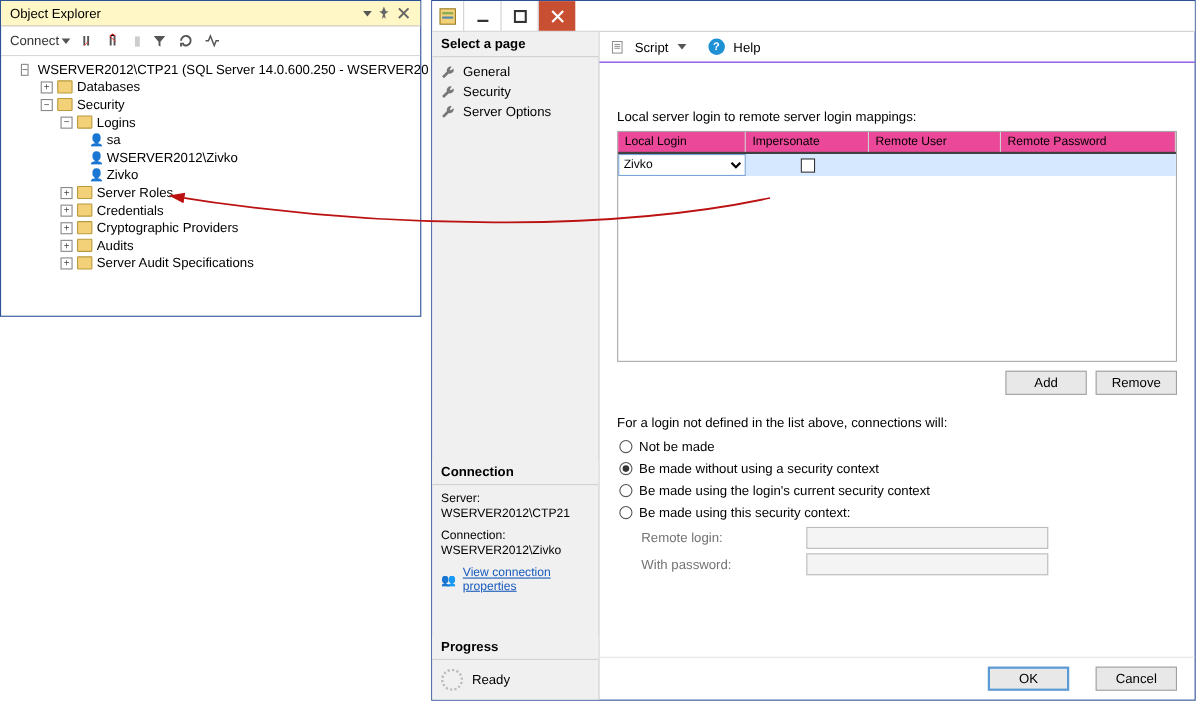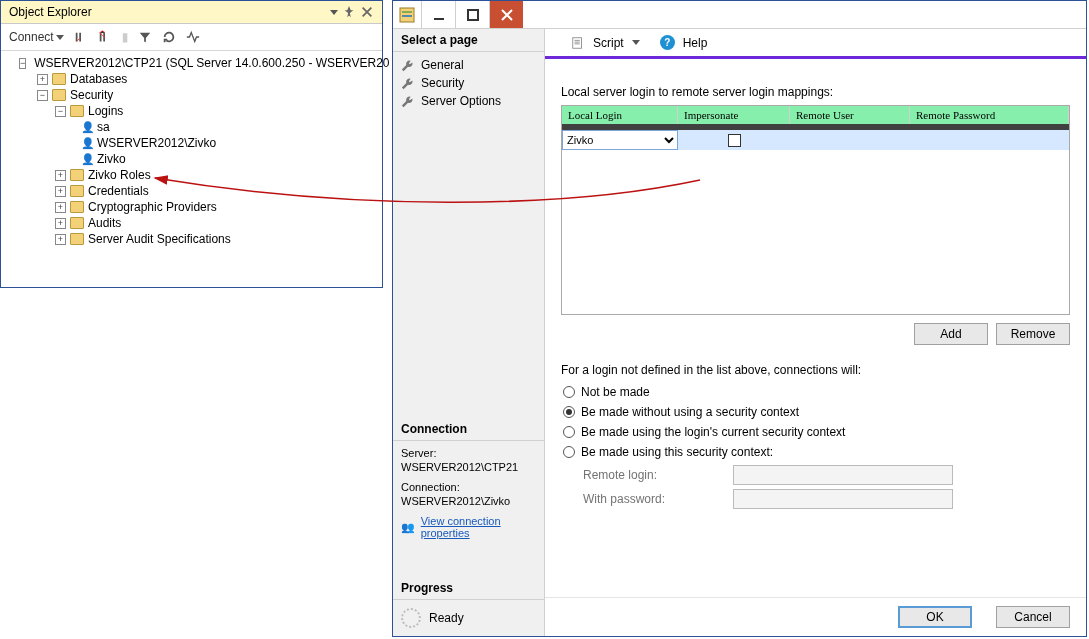--- a/index.html
+++ b/index.html
@@ -44,24 +44,24 @@
   .conn-section { margin-top: auto; }
   .conn-body { padding: 6px 8px; font-size: 11px; }
   .conn-body div { margin-bottom: 2px; }
   .conn-link { color: #185abc; text-decoration: underline; }
   .conn-link-row { display:flex; align-items:center; gap:6px; margin-top:8px; }
 
   .progress-body { padding: 8px; display: flex; align-items: center; gap: 8px; }
   .spinner { width: 20px; height: 20px; border: 2px dotted #bbb; border-radius: 50%; display: inline-block; }
 
   .right-pane { flex: 1; display: flex; flex-direction: column; }
-  .rp-toolbar { padding: 6px 26px; display: flex; align-items: center; gap: 8px; border-bottom: 3px solid #6d28d9; text-align: right; }
+  .rp-toolbar { padding: 6px 10px; display: flex; align-items: center; gap: 8px; border-bottom: 1px solid #6d28d9; text-align: right; }
   .rp-main { padding: 12px 16px 8px 16px; flex: 1; display: flex; flex-direction: column; }
   .grid { border: 1px solid #a9a9a9; height: 210px; margin-top: 6px; background: #fff; }
-  .grid-head { display: flex; background: #86efac; border-bottom: 6px solid #404040; font-family: Liberation Serif, serif; }
+  .grid-head { display: flex; background: #ec4899; border-bottom: 2px solid #404040; }
   .grid-head div { padding: 3px 6px; border-right: 1px solid #d0d0d0; font-size: 11px; }
   .grid-row { display: flex; background: #d6e8ff; }
   .grid-row div { padding: 0 0; height: 20px; display: flex; align-items: center; }
   .col-login { width: 116px; }
   .col-imp { width: 112px; justify-content: center; }
   .col-user { width: 120px; }
   .col-pass { flex: 1; }
   .grid-row select { width: 100%; height: 20px; font-size: 11px; border: 1px solid #7aa6da; background: #fff; }
   .chbox { width: 13px; height: 13px; border: 1px solid #333; background: #fff; }
 
@@ -172,21 +172,21 @@
       <span class="user-icon">👤</span>
       <span>WSERVER2012\Zivko</span>
     </div>
     <div class="tree-node indent-4">
       <span class="user-icon">👤</span>
       <span>Zivko</span>
     </div>
     <div class="tree-node indent-3">
       <span class="tree-toggle">+</span>
       <span class="folder-icon"></span>
-      <span>Zivko Roles</span>
+      <span>Server Roles</span>
     </div>
     <div class="tree-node indent-3">
       <span class="tree-toggle">+</span>
       <span class="folder-icon"></span>
       <span>Credentials</span>
     </div>
     <div class="tree-node indent-3">
       <span class="tree-toggle">+</span>
       <span class="folder-icon"></span>
       <span>Cryptographic Providers</span>
@@ -279,21 +279,21 @@
               <rect x="2" y="2" width="10" height="12" fill="#fff" stroke="#888"></rect>
               <path d="M4 5h6M4 7h6M4 9h6" stroke="#888"></path>
             </svg></span>
         <span>Script</span>
         <span class="dropdown-caret"></span>
         <span style="margin-left:4px"></span>
         <span class="help-icon">?</span>
         <span>Help</span>
       </div>
       <div class="rp-main">
-        <div style="margin-top:14px">Local server login to remote server login mappings:</div>
+        <div style="margin-top:30px">Local server login to remote server login mappings:</div>
         <div class="grid">
           <div class="grid-head">
             <div class="col-login">Local Login</div>
             <div class="col-imp" style="justify-content:flex-start">Impersonate</div>
             <div class="col-user">Remote User</div>
             <div class="col-pass">Remote Password</div>
           </div>
           <div class="grid-row">
             <div class="col-login">
                 <select><option>Zivko</option></select>

